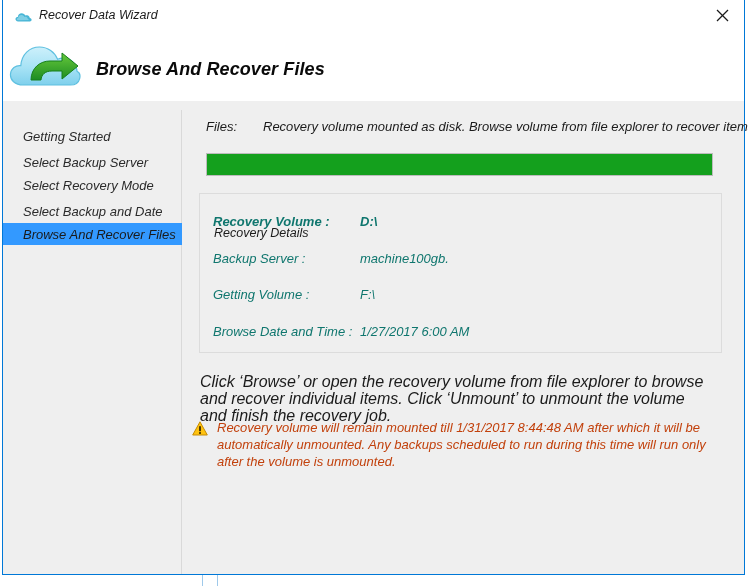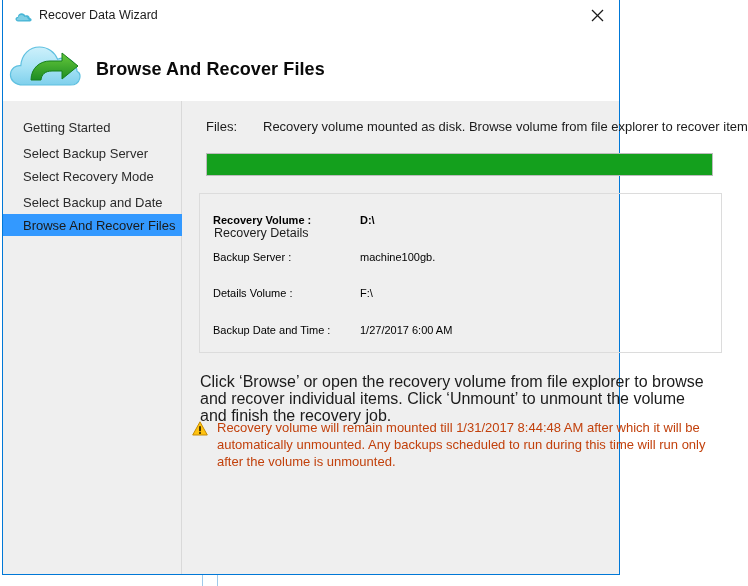--- a/index.html
+++ b/index.html
@@ -9,25 +9,26 @@
   body {
     width: 748px; height: 586px;
     font-family: "Liberation Sans", sans-serif;
     overflow: hidden;
   }
 
   
   #window {
     position: absolute;
     left: 2px; top: 0px;
-    width: 618px; height: 575px;
+    width: 743px; height: 575px;
     background: #ffffff;
     border: 1px solid #0078d7;
     border-top: none;
     box-sizing: border-box;
+    font-style: italic;
   }
 
   
   #titlebar {
     position: absolute;
     left: 0; top: 0; right: 0; height: 32px;
     background: #ffffff;
   }
   #title-cloud {
     position: absolute; left: 12px; top: 9px;
@@ -64,21 +65,21 @@
   }
 
   
   #body-area {
     position: absolute;
     left: 0; top: 101px; right: 0; bottom: 0;
     background: #efefef;
   }
   #sidebar {
     position: absolute;
-    left: 0; top: 0; width: 179px; bottom: 0;
+    left: 0; top: 9px; width: 179px; bottom: 0;
     background: #efefef;
     border-right: 1px solid #d9d9d9;
     box-sizing: border-box;
   }
   .nav-item {
     position: absolute;
     left: 0; width: 179px; height: 22px;
     display: flex; align-items: center;
     padding-left: 20px;
     box-sizing: border-box;
@@ -134,22 +135,22 @@
     background: #efefef;
     padding: 0 4px;
     font-size: 12.5px; color: #1b1b1b;
     white-space: nowrap;
     margin-top: 40px;
   }
   .detail-row {
     position: absolute;
     left: 13px; right: 8px;
     height: 18px;
-    font-size: 11px;
-    color: #000000;
+    font-size: 13px;
+    color: #0f766e;
     white-space: nowrap;
   }
   .detail-label {
     position: absolute; left: 0; top: 0;
   }
   .detail-label.strong { font-weight: bold; }
   .detail-value {
     position: absolute; left: 147px; top: 0;
   }
   .detail-value.strong { font-weight: bold; }
@@ -267,25 +268,25 @@
 
         <div class="detail-row" style="top:20px;">
           <span class="detail-label strong">Recovery Volume :</span>
           <span class="detail-value strong">D:\</span>
         </div>
         <div class="detail-row" style="top:57px;">
           <span class="detail-label">Backup Server :</span>
           <span class="detail-value">machine100gb.</span>
         </div>
         <div class="detail-row" style="top:93px;">
-          <span class="detail-label">Details Volume :</span>
+          <span class="detail-label">Getting Volume :</span>
           <span class="detail-value">F:\</span>
         </div>
         <div class="detail-row" style="top:130px;">
-          <span class="detail-label">Backup Date and Time :</span>
+          <span class="detail-label">Browse Date and Time :</span>
           <span class="detail-value">1/27/2017 6:00 AM</span>
         </div>
       </div>
 
       <div id="instructions">Click ‘Browse’ or open the recovery volume from file explorer to browse and recover individual items. Click ‘Unmount’ to unmount the volume and finish the recovery job.</div>
 
       <div id="warning-block">
         <span id="warning-icon">
           <svg width="16" height="15" viewBox="0 0 16 15">
             <path d="M8 0.8 L15.3 14 L0.7 14 Z" fill="#ffc20e" stroke="#c48a05" stroke-width="1"></path>

